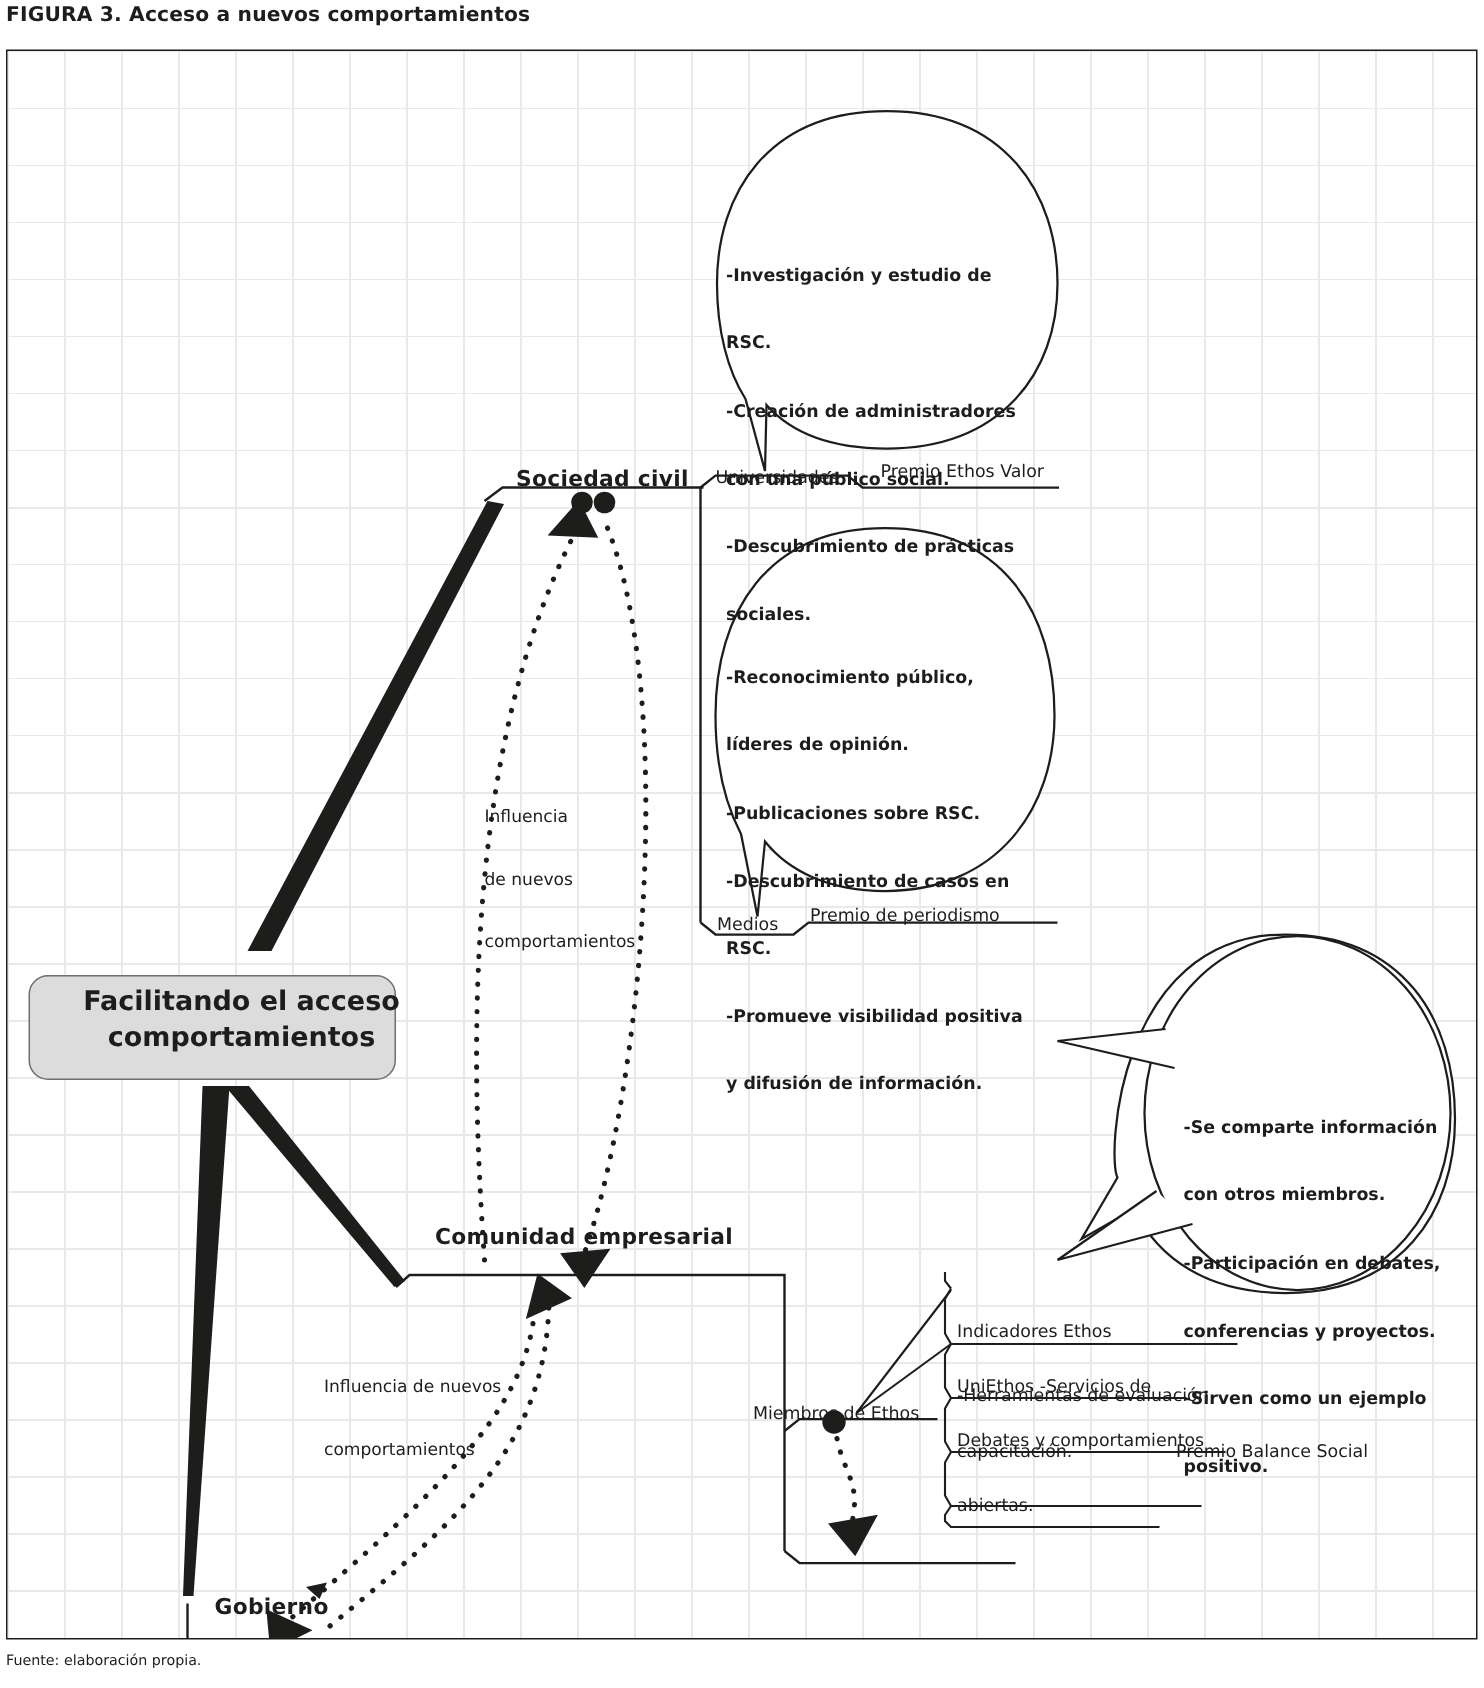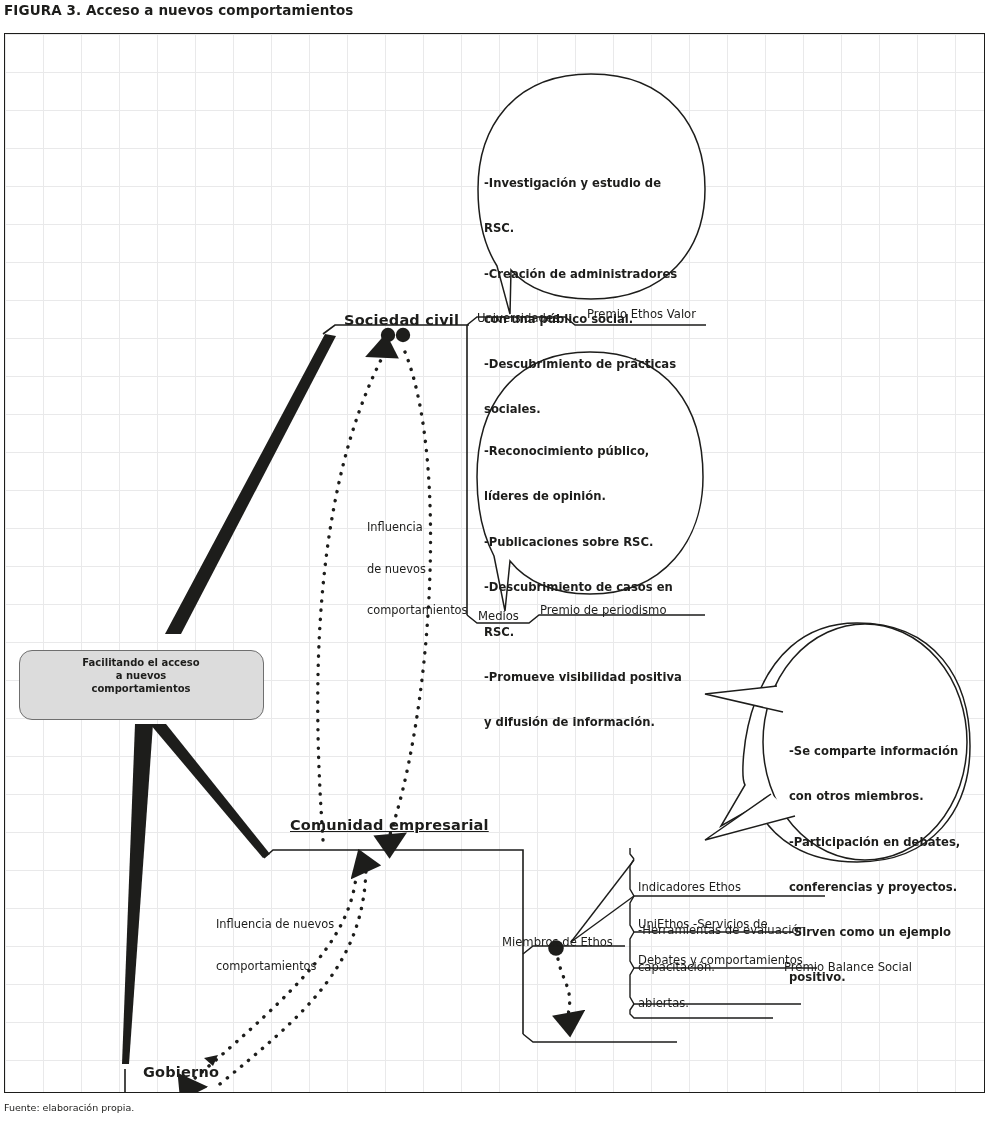--- a/index.html
+++ b/index.html
@@ -35,22 +35,22 @@
   .source{
     position:absolute;left:4px;top:1102px;
     font-size:9.5px;color:#1d1d1b;
   }
 
   
   .lbl{position:absolute;color:#1d1d1b;line-height:1.16;white-space:pre;}
 
   .node-title{font-size:14.5px;font-weight:bold;letter-spacing:.2px;}
   .mainbox-text{
-    position:absolute;text-align:center;font-size:10px;font-weight:bold;
-    color:#1d1d1b;line-height:1.32;width:240px;
+    position:absolute;text-align:center;font-size:18px;font-weight:bold;
+    color:#1d1d1b;line-height:1.32;width:240px;padding-left:20px;
   }
   .bubble-text{font-size:11.6px;font-weight:bold;line-height:1.30;}
   .leaf{font-size:11.6px;line-height:1.22;}
   .small{font-size:11.4px;line-height:1.22;}
 
   
   .mainbox{
     position:absolute;left:14px;top:616px;width:243px;height:68px;
     background:#dcdcdc;border:1.6px solid #6f6f6f;border-radius:13px;
   }
@@ -174,29 +174,28 @@
         <g fill="#1d1d1b">
           <path d="M213,1021 L199,1024 L208,1032 Z"></path>
         </g>
 
       </svg>
     </div>
 
     <div class="mainbox"></div>
     <div class="mainbox-text" style="left:16px;top:622px;">
       <div>Facilitando el acceso</div>
-      <div>a nuevos</div>
       <div>comportamientos</div>
     </div>
 
     <div class="lbl node-title" style="left:339px;top:278px;">Sociedad civil</div>
-    <div class="lbl node-title" style="left:285px;top:783px;text-decoration:underline;">Comunidad empresarial</div>
+    <div class="lbl node-title" style="left:285px;top:783px;">Comunidad empresarial</div>
     <div class="lbl node-title" style="left:138px;top:1030px;">Gobierno</div>
 
-    <div class="lbl small" style="left:318px;top:459px;margin-left:44px;">
+    <div class="lbl small" style="left:318px;top:476px;">
       <div>Influencia</div>
       <div>de nuevos</div>
       <div>comportamientos</div>
     </div>
     <div class="lbl small" style="left:211px;top:856px;">
       <div>Influencia de nuevos</div>
       <div>comportamientos</div>
     </div>
     <div class="lbl small" style="left:235px;top:1043px;">
       

